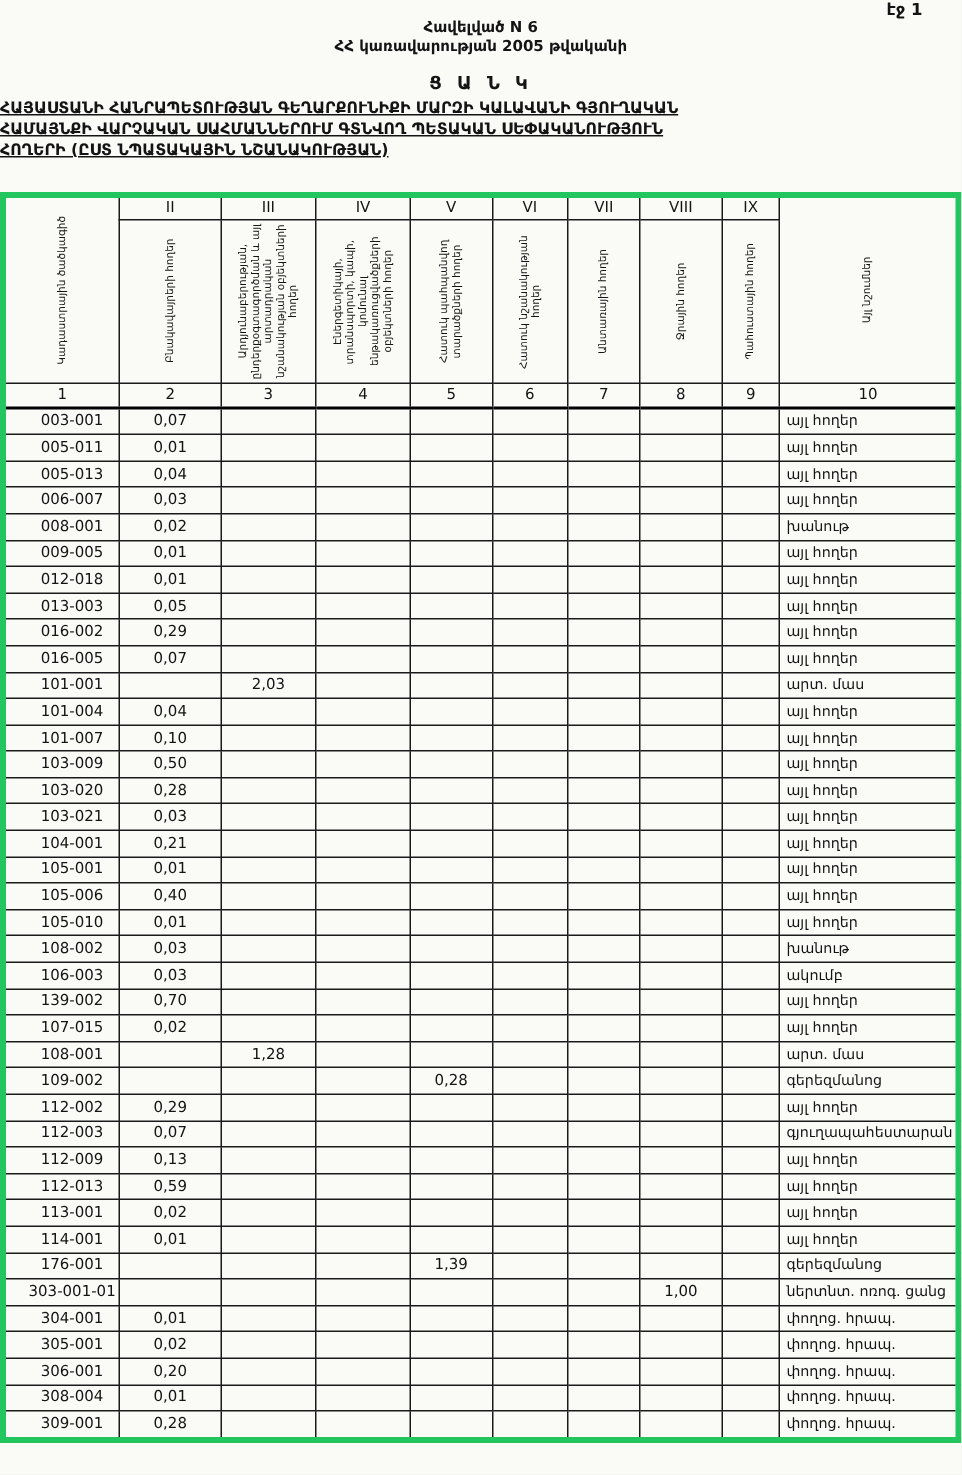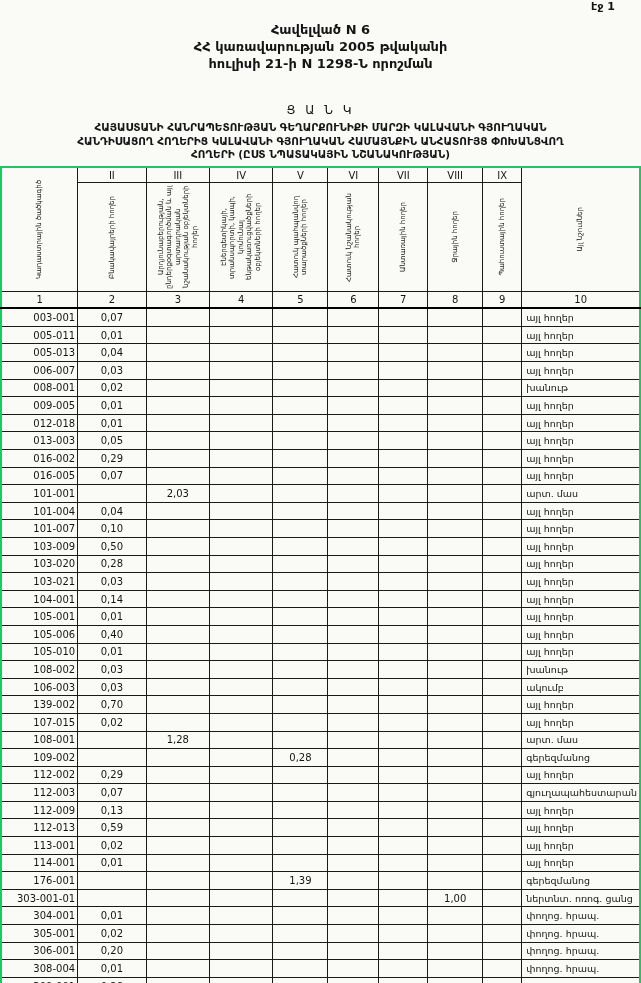--- a/index.html
+++ b/index.html
@@ -14,39 +14,38 @@
     position:relative;
     width:641px;height:983px;
     background:#fafaf7;
     overflow:hidden;
   }
   .page-label{
     position:absolute;top:0;right:26px;
     font-size:11px;font-weight:bold;
   }
   .top-header{
-    padding-top:22px;
+    padding-top:12px;
     text-align:center;
-    font-size:13px;font-weight:bold;line-height:1.3;
+    font-size:10px;font-weight:bold;line-height:1.3;
   }
   .list-word{
-    margin-top:30px;
+    margin-top:10px;
     text-align:center;
-    font-size:12px;font-weight:normal;letter-spacing:3px;
+    font-size:12px;font-weight:bold;letter-spacing:3px;
   }
   .doc-title{
     margin-top:4px;
-    text-align:center;
-    font-size:10.5px;font-weight:bold;line-height:1.32;
+    font-size:10.5px;font-weight:bold;line-height:1.32;text-decoration:underline;
   }
   table{
     border-collapse:collapse;
     table-layout:fixed;
-    margin:4px auto 0 auto;
-    border:2px solid #22c55e;
+    margin:20px auto 0 auto;
+    border:4px solid #22c55e;
   }
   td{
     border:1px solid #1a1a1a;
     padding:0 2px;
     font-size:10px;
     overflow:hidden;
     white-space:nowrap;
   }
   td.roman{
     height:14px;
@@ -69,42 +68,41 @@
     white-space:normal;
     text-align:center;
   }
   td.colnum{
     height:15px;
     text-align:center;
     font-weight:normal;
     border-bottom:2px solid #000;
   }
   tbody td{height:16.6px;}
-  td.col-code{text-align:right;padding-left:15px;}
+  td.col-code{text-align:center;padding-left:15px;}
   td.col-val{text-align:center;}
   td.col-note{text-align:left;padding-left:4px;font-size:9.5px;}
 </style>
 </head>
 <body>
 
 <div class="page">
 
   <div class="page-label">էջ 1</div>
 
   <div class="top-header">
     <div>Հավելված N 6</div>
     <div>ՀՀ կառավարության 2005 թվականի</div>
-    <div>հուլիսի 21-ի N 1298-Ն որոշման</div>
   </div>
 
   <div class="list-word">Ց Ա Ն Կ</div>
 
   <div class="doc-title">
     <div>ՀԱՅԱՍՏԱՆԻ ՀԱՆՐԱՊԵՏՈՒԹՅԱՆ ԳԵՂԱՐՔՈՒՆԻՔԻ ՄԱՐԶԻ ԿԱԼԱՎԱՆԻ ԳՅՈՒՂԱԿԱՆ</div>
-    <div>ՀԱՆԴԻՍԱՑՈՂ ՀՈՂԵՐԻՑ ԿԱԼԱՎԱՆԻ ԳՅՈՒՂԱԿԱՆ ՀԱՄԱՅՆՔԻՆ ԱՆՀԱՏՈՒՅՑ ՓՈԽԱՆՑՎՈՂ</div>
+    <div>ՀԱՄԱՅՆՔԻ ՎԱՐՉԱԿԱՆ ՍԱՀՄԱՆՆԵՐՈՒՄ ԳՏՆՎՈՂ ՊԵՏԱԿԱՆ ՍԵՓԱԿԱՆՈՒԹՅՈՒՆ</div>
     <div>ՀՈՂԵՐԻ (ԸՍՏ ՆՊԱՏԱԿԱՅԻՆ ՆՇԱՆԱԿՈՒԹՅԱՆ)</div>
   </div>
 
   <table>
     <colgroup>
       <col style="width:74px">
         <col style="width:70px">
         <col style="width:64px">
       <col style="width:64px">
         <col style="width:56px">
@@ -358,21 +356,21 @@
           <td class="col-val"></td>
           <td class="col-val"></td>
           <td class="col-val"></td>
           <td class="col-val"></td>
           <td class="col-val"></td>
           <td class="col-val"></td>
           <td class="col-note">այլ հողեր</td>
         </tr>
         <tr>
           <td class="col-code">104-001</td>
-          <td class="col-val">0,14</td>
+          <td class="col-val">0,21</td>
           <td class="col-val"></td>
           <td class="col-val"></td>
           <td class="col-val"></td>
           <td class="col-val"></td>
           <td class="col-val"></td>
           <td class="col-val"></td>
           <td class="col-val"></td>
           <td class="col-note">այլ հողեր</td>
         </tr>
         <tr>

